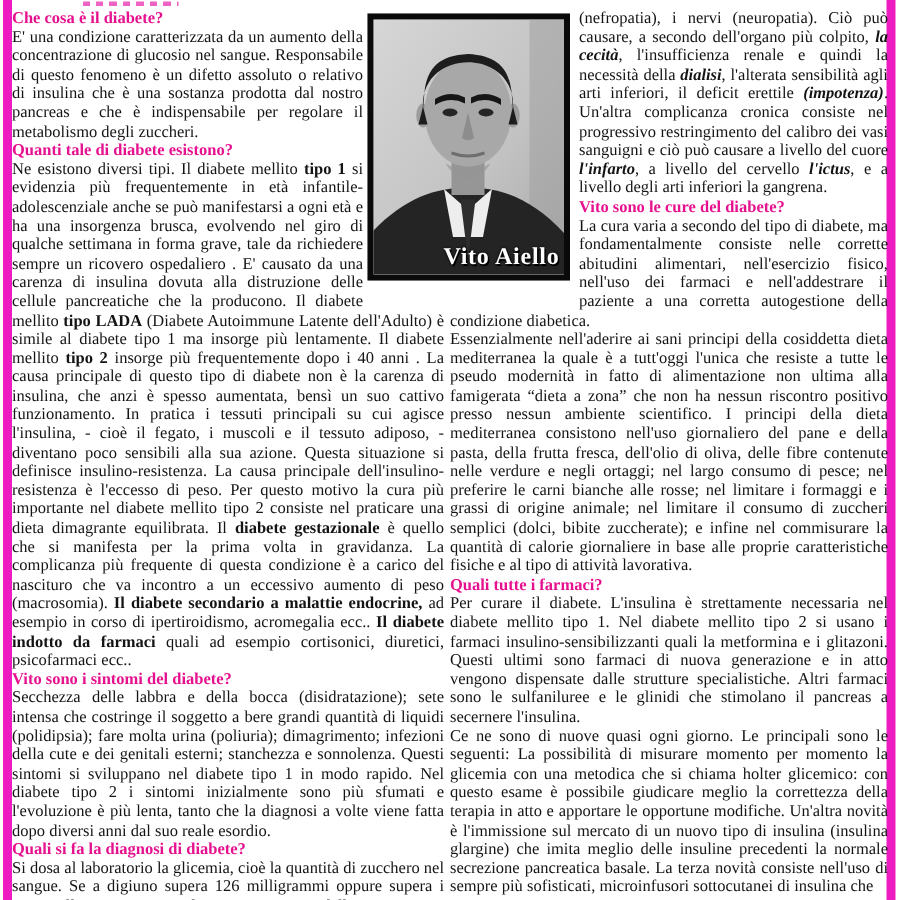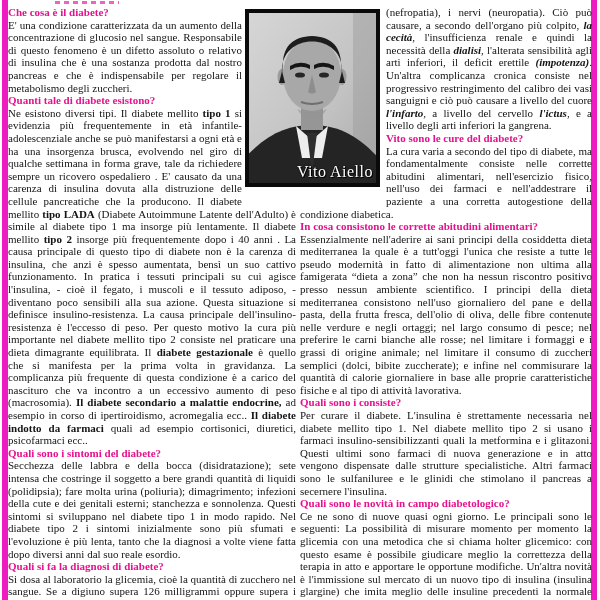--- a/index.html
+++ b/index.html
@@ -27,57 +27,55 @@
   .q{color:#e6118f;font-weight:bold;}
   .p{margin:0;}
   .b{font-weight:bold;}
   .i{font-style:italic;}
   .photo{
     position:absolute;left:245px;top:9px;width:135px;height:178px;
     border:4px solid #0a0a0a;box-sizing:border-box;background:#c6c6c6;
   }
   .photo svg{display:block;width:100%;height:100%;}
   .photo-caption{
-    position:absolute;right:3px;bottom:2px;color:#ffffff;font-weight:normal;
+    position:absolute;right:3px;bottom:2px;color:#ffffff;font-weight:bold;
     font-size:16px;letter-spacing:.5px;
     text-shadow:1px 1px 0 #000,0 0 2px #000;
     font-family:"Liberation Serif","DejaVu Serif",serif;
   }
 </style>
 </head>
 <body>
 
 <div class="page">
 
   <div class="vbar left"></div>
   <div class="vbar right"></div>
   <div class="top-fragment"></div>
 
   <div class="col col-left">
     <div class="spacer-r"></div>
   <div class="q">Che cosa è il diabete?</div>
       <div class="p"><span class="">E' una condizione caratterizzata da un aumento della concentrazione di glucosio nel sangue. Responsabile di questo fenomeno è un difetto assoluto o relativo di insulina che è una sostanza prodotta dal nostro pancreas e che è indispensabile per regolare il metabolismo degli zuccheri.</span></div>
       <div class="q">Quanti tale di diabete esistono?</div>
       <div class="p"><span class="">Ne esistono diversi tipi.  Il diabete mellito </span><span class="b ">tipo 1</span><span class=""> si evidenzia più frequentemente in età  infantile-adolescenziale anche se può manifestarsi a ogni età e ha una insorgenza brusca, evolvendo nel giro di qualche settimana in forma grave, tale da richiedere sempre un ricovero ospedaliero . E' causato da una carenza di insulina dovuta alla distruzione delle cellule pancreatiche che la producono. Il diabete mellito </span><span class="b ">tipo LADA</span><span class=""> (Diabete Autoimmune Latente dell'Adulto) è simile al diabete tipo 1 ma insorge più lentamente.  Il diabete mellito </span><span class="b ">tipo 2</span><span class=""> insorge più frequentemente dopo i 40 anni . La causa principale di questo tipo di diabete non è la carenza di insulina, che anzi è spesso aumentata, bensì un suo cattivo funzionamento. In pratica i tessuti principali su cui agisce l'insulina, - cioè il fegato, i muscoli e il tessuto adiposo, - diventano poco sensibili  alla sua azione. Questa situazione si definisce insulino-resistenza. La causa principale dell'insulino-resistenza è l'eccesso di peso. Per questo motivo la cura più importante nel diabete mellito tipo 2 consiste nel  praticare una dieta dimagrante equilibrata.  Il </span><span class="b ">diabete gestazionale</span><span class=""> è quello che si manifesta per la prima volta in gravidanza.   La complicanza più frequente di questa condizione è a carico del nascituro che va incontro a un eccessivo aumento di peso (macrosomia).  </span><span class="b ">Il diabete secondario a malattie endocrine,</span><span class=""> ad esempio in corso di ipertiroidismo, acromegalia ecc..  </span><span class="b ">Il diabete indotto da farmaci</span><span class=""> quali ad esempio cortisonici, diuretici, psicofarmaci ecc..</span></div>
-      <div class="q">Quali sono i sintomi  del diabete?</div>
+      <div class="q">Vito sono i sintomi  del diabete?</div>
       <div class="p"><span class=""> Secchezza delle labbra e della bocca  (disidratazione); sete intensa che costringe il soggetto a bere grandi quantità di liquidi (polidipsia);  fare molta urina (poliuria); dimagrimento; infezioni della cute e dei genitali esterni; stanchezza e sonnolenza. Questi sintomi si sviluppano nel diabete tipo 1 in modo rapido. Nel diabete tipo 2 i sintomi inizialmente sono più sfumati e l'evoluzione è più lenta, tanto che la diagnosi a volte viene fatta dopo diversi anni dal suo reale esordio.</span></div>
       <div class="q">Quali si fa la diagnosi di diabete?</div>
       <div class="p"><span class="">Si dosa al laboratorio la glicemia, cioè la quantità di zucchero nel sangue. Se a digiuno supera  126 milligrammi  oppure supera i 200 milligrammi in qualunque momento della giornata, a qualunque distanza dal pasto, è posta la diagnosi di diabete.</span></div>
     </div>
 
   <div class="col col-right">
     <div class="spacer-l"></div>
   <div class="p"><span class="">(nefropatia), i nervi (neuropatia).  Ciò può causare, a secondo dell'organo più colpito, </span><span class="b i">la cecità</span><span class="">, l'insufficienza renale e quindi la necessità della </span><span class="b i">dialisi</span><span class="">, l'alterata sensibilità agli arti inferiori, il deficit erettile </span><span class="b i">(impotenza)</span><span class="">. Un'altra complicanza cronica consiste nel progressivo restringimento del calibro dei vasi sanguigni e ciò può causare a livello del cuore </span><span class="b i">l'infarto</span><span class="">, a livello del cervello </span><span class="b i">l'ictus</span><span class="">, e a livello degli arti inferiori la gangrena.</span></div>
       <div class="q">Vito sono le cure del diabete?</div>
       <div class="p"><span class=""> La cura varia a secondo del tipo di diabete, ma fondamentalmente consiste nelle corrette abitudini alimentari, nell'esercizio fisico, nell'uso dei farmaci e nell'addestrare il paziente a una corretta autogestione della condizione diabetica.</span></div>
-      <div class="q">In cosa consistono le corrette abitudini alimentari?</div>
       <div class="p"><span class="">Essenzialmente nell'aderire ai sani principi della cosiddetta dieta mediterranea  la quale è a tutt'oggi  l'unica che  resiste a tutte le pseudo modernità in fatto di alimentazione  non ultima alla famigerata “dieta a zona” che non ha nessun riscontro positivo presso nessun ambiente scientifico.  I principi della dieta mediterranea consistono nell'uso giornaliero del pane e della pasta,  della frutta fresca, dell'olio di oliva, delle fibre contenute nelle verdure e negli ortaggi; nel largo consumo di pesce; nel preferire le carni bianche alle rosse; nel limitare i formaggi e i grassi di origine animale; nel limitare il consumo di zuccheri semplici (dolci, bibite zuccherate); e infine nel commisurare la quantità di calorie giornaliere in base alle proprie caratteristiche fisiche e al tipo di attività lavorativa.</span></div>
-      <div class="q">Quali sono i consiste?</div>
+      <div class="q">Quali tutte i farmaci?</div>
       <div class="p"><span class="">Per curare il diabete. L'insulina è strettamente necessaria nel diabete mellito tipo 1.  Nel diabete mellito tipo 2 si usano i farmaci insulino-sensibilizzanti quali la metformina e i glitazoni. Questi ultimi  sono farmaci di nuova generazione e in atto vengono dispensate dalle strutture specialistiche.  Altri farmaci  sono le sulfaniluree e le glinidi  che stimolano il pancreas a secernere l'insulina.</span></div>
-      <div class="q">Quali sono le novità in campo diabetologico?</div>
       <div class="p"><span class=""> Ce ne sono di nuove quasi ogni giorno. Le principali sono le seguenti: La possibilità di misurare momento per momento la glicemia con una metodica che si chiama holter glicemico:  con questo esame è possibile giudicare meglio la correttezza della terapia in atto e apportare le opportune modifiche.  Un'altra novità è l'immissione sul mercato di un nuovo tipo di insulina  (insulina glargine) che imita meglio delle insuline precedenti la normale secrezione pancreatica basale.  La terza novità consiste nell'uso di sempre più sofisticati, microinfusori sottocutanei di insulina che</span></div>
     </div>
 
   <div class="photo">
     <svg viewBox="0 0 127 170" preserveAspectRatio="none">
       <defs>
         <linearGradient id="bg" x1="0" y1="0" x2="1" y2="1">
           <stop offset="0" stop-color="#d6d6d6"></stop>
           <stop offset="0.6" stop-color="#c2c2c2"></stop>
           <stop offset="1" stop-color="#a9a9a9"></stop>

